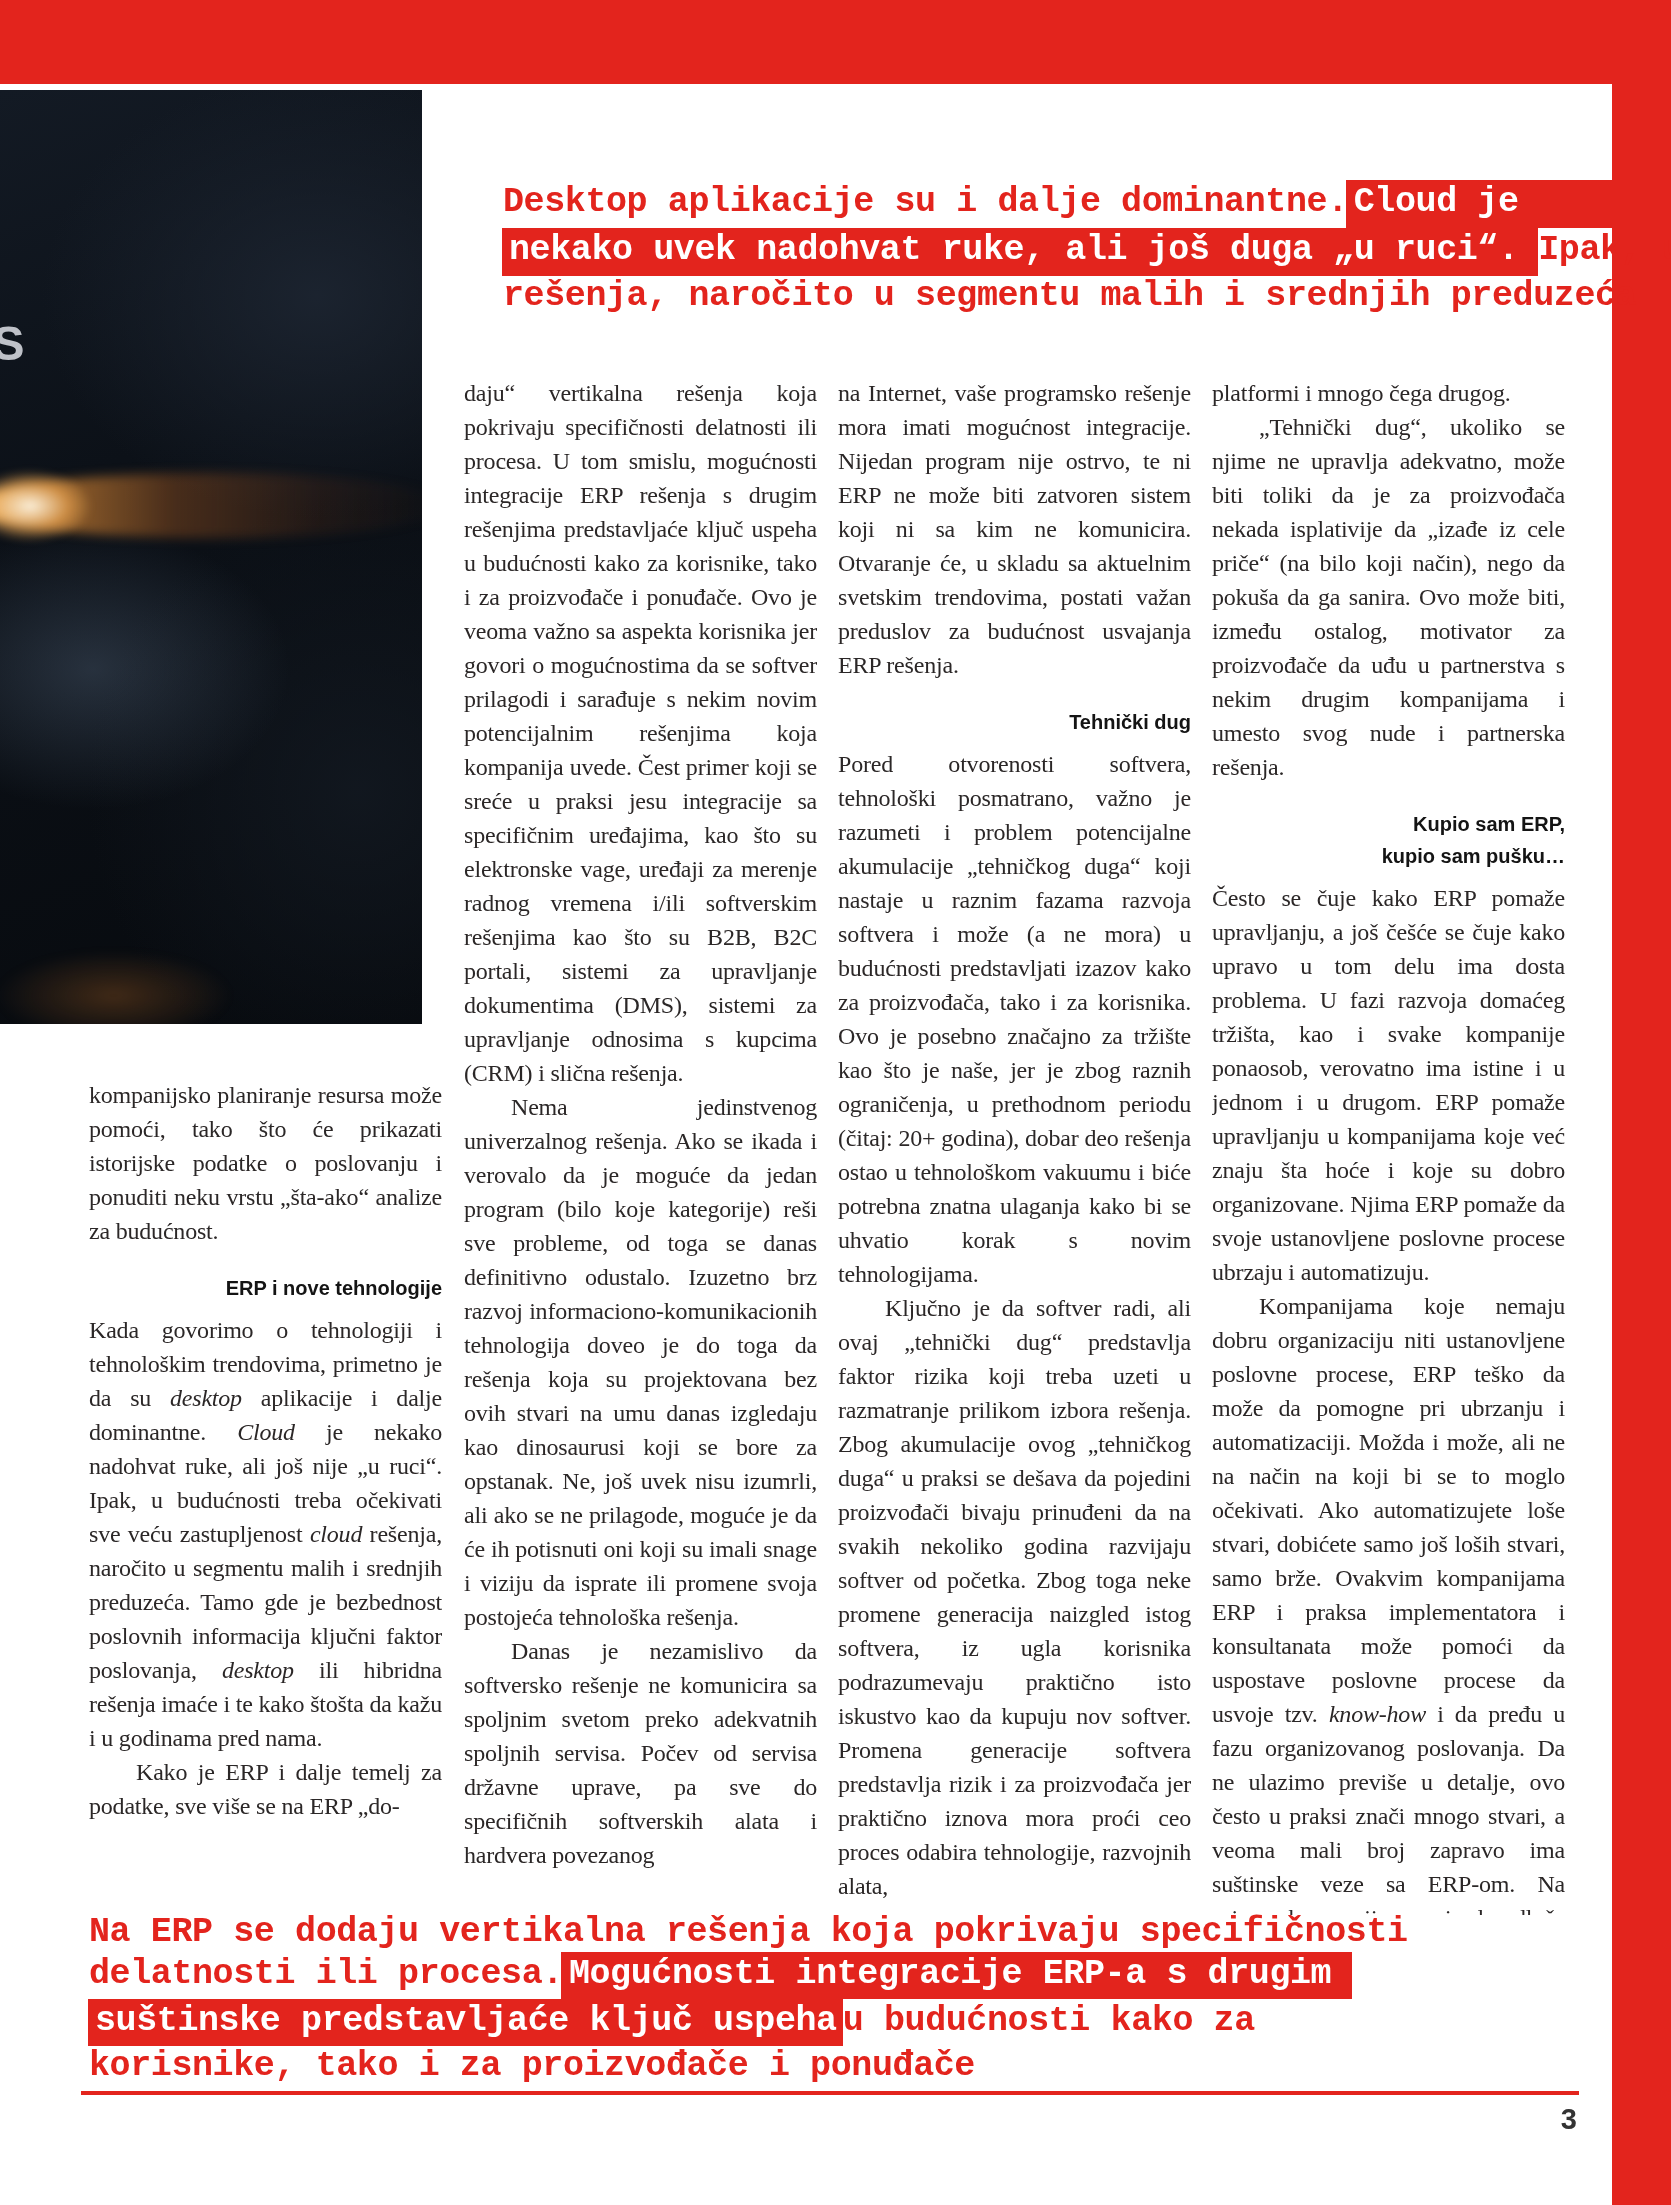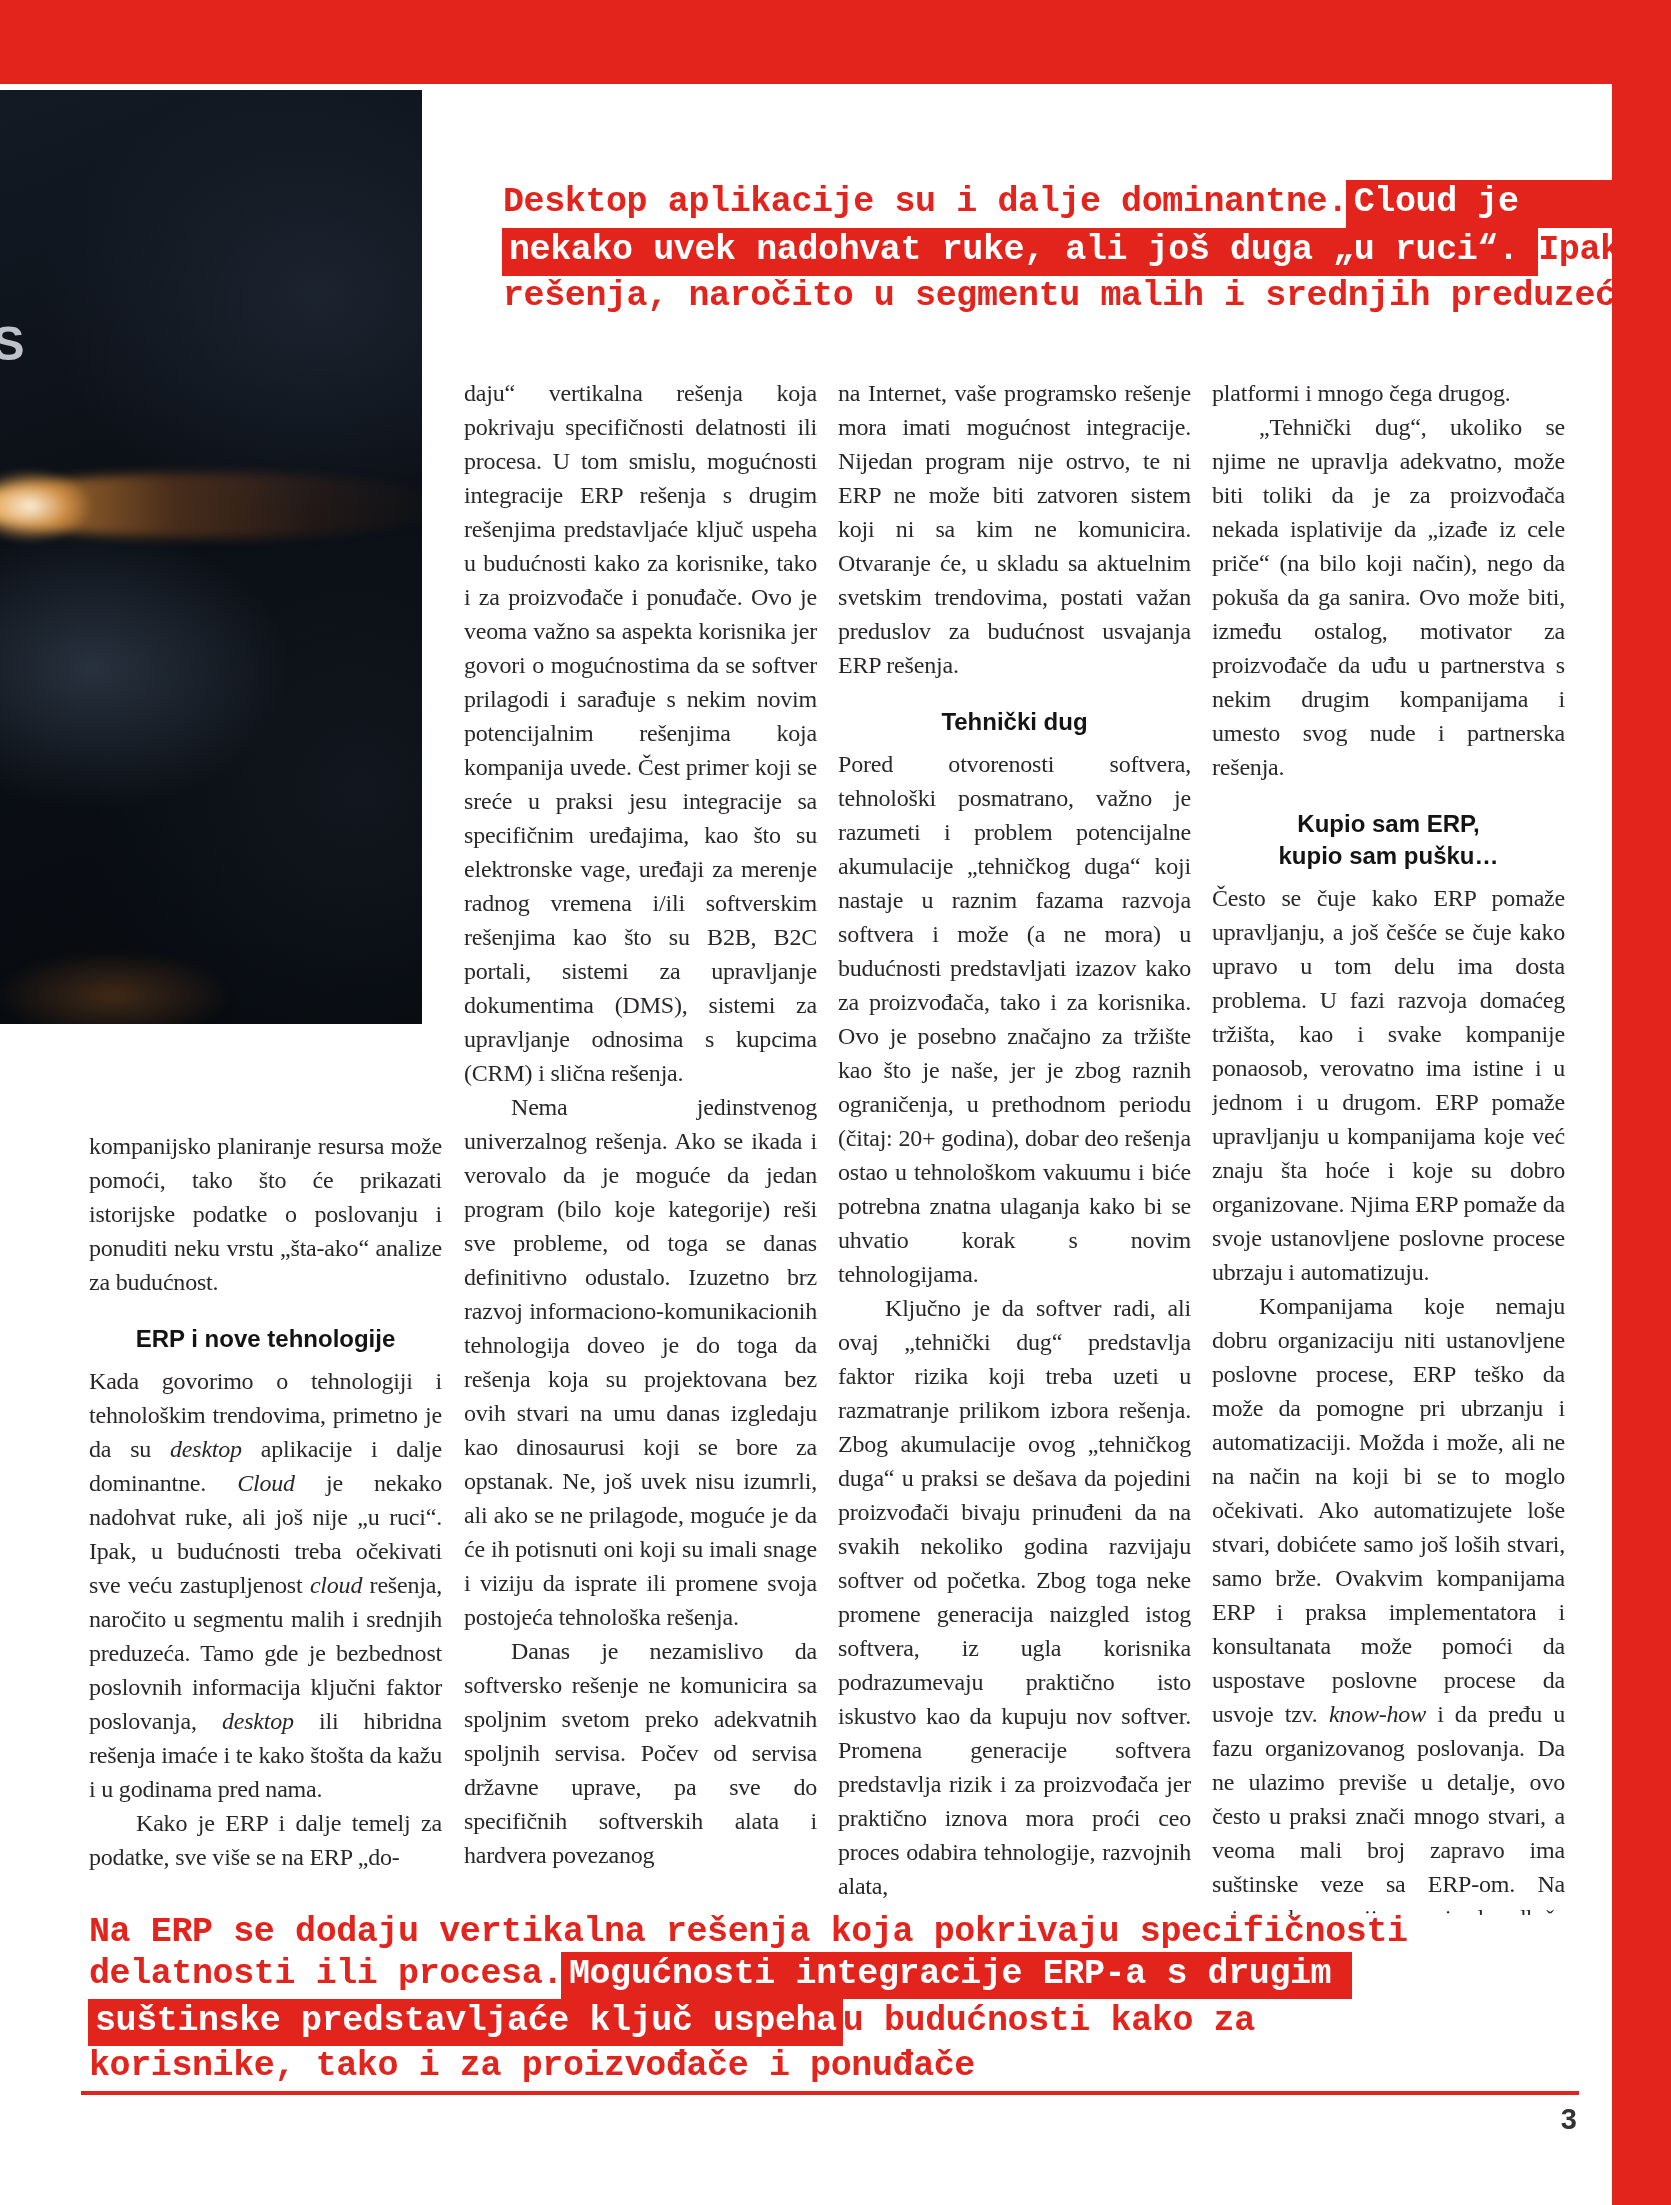--- a/index.html
+++ b/index.html
@@ -61,25 +61,25 @@
   
   .col{
     position:absolute;width:353px;overflow:hidden;
     font-family:"Liberation Serif",serif;font-size:24px;line-height:34px;
     color:var(--ink);text-align:justify;letter-spacing:-0.2px;
   }
   .col p{margin:0;}
   .col p.indent{text-indent:47px;}
   .col .subhead{
     font-family:"Liberation Sans",sans-serif;font-weight:bold;
-    font-size:24px;line-height:32px;color:var(--subhead-ink);
-    margin:24px 0 9px 0;text-align:center;white-space:pre-line;letter-spacing:0;
+    font-size:20px;line-height:32px;color:var(--subhead-ink);
+    margin:24px 0 9px 0;text-align:right;white-space:pre-line;letter-spacing:0;
   }
   .col em{font-style:italic;}
-  .col-1{left:89px;top:1129px;height:789px;}
+  .col-1{left:89px;top:1078px;height:789px;}
   .col-2{left:464px;top:376px;height:1539px;}
   .col-3{left:838px;top:376px;height:1539px;}
   .col-4{left:1212px;top:376px;height:1539px;}
 
   
   .footer-rule{position:absolute;left:81px;top:2091px;width:1498px;height:3.8px;background:var(--red);}
   .page-number{
     position:absolute;left:1475px;top:2103px;width:102px;text-align:right;
     font-weight:bold;font-size:29px;color:#333333;
   }

